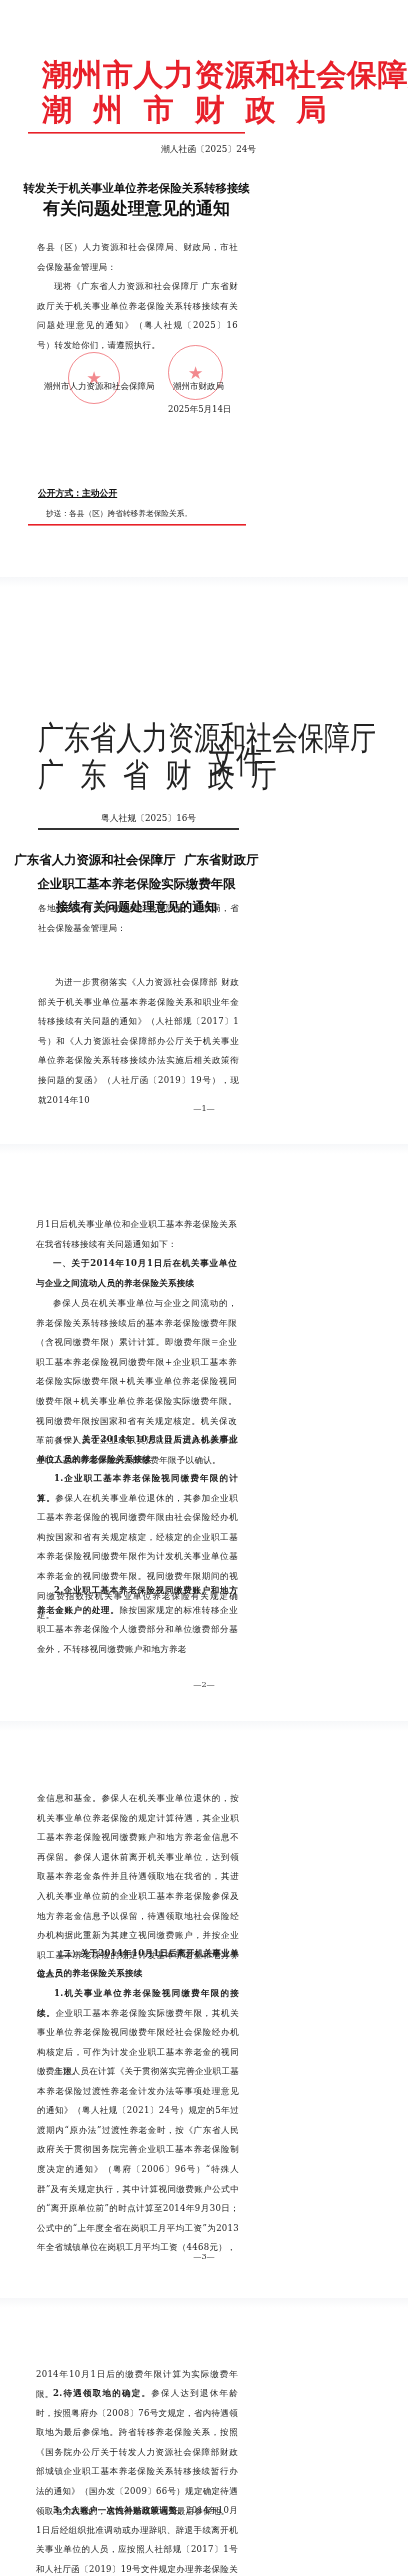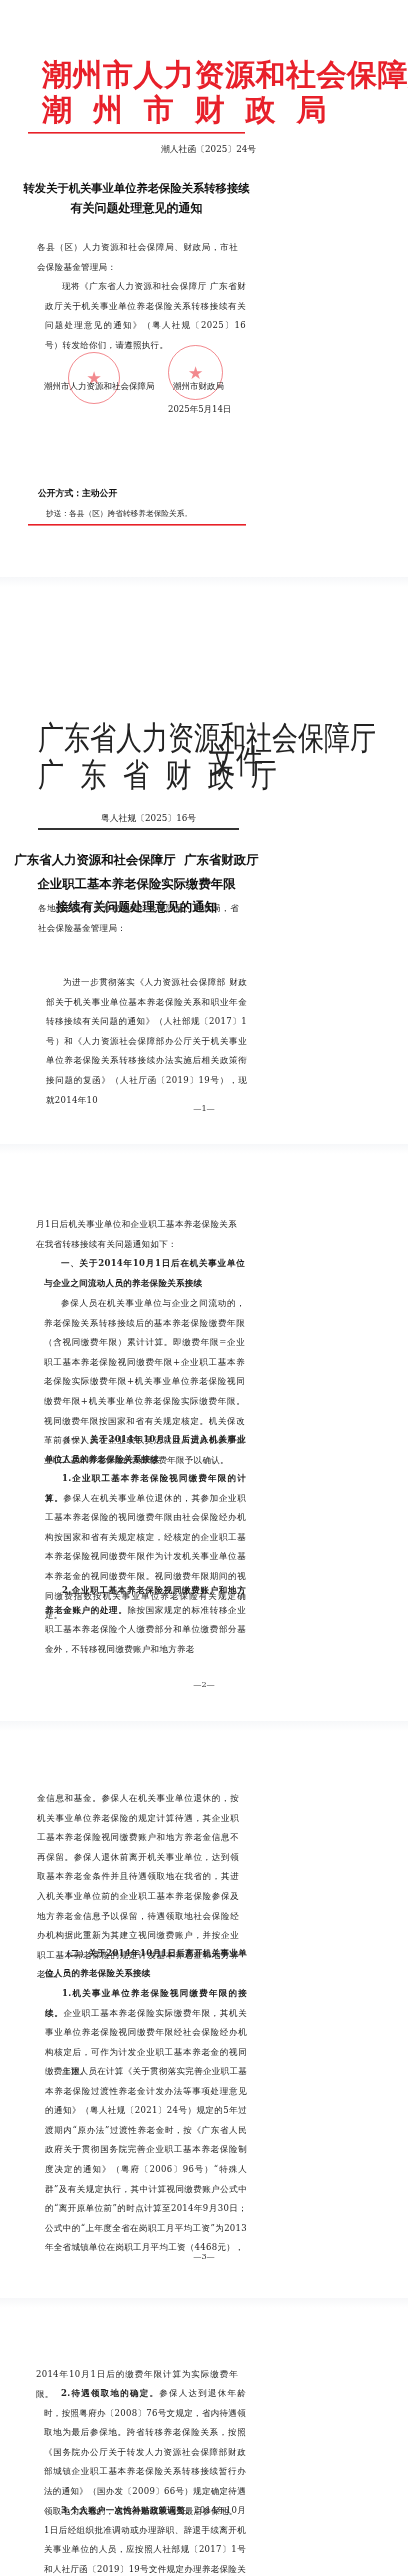--- a/index.html
+++ b/index.html
@@ -34,21 +34,21 @@
     line-height: 20.6px;
     color: #111;
   }
   .para {
     font-size: 8.5px;
     line-height: 19.6px;
     color: #222;
     text-align: justify;
     letter-spacing: 0.3px;
   }
-  .indent { text-indent: 2em; margin-left: 8px; }
+  .indent { text-indent: 2em; }
   .bold { font-weight: bold; }
   .seal {
     position: absolute;
     border-radius: 50%;
     border: 1.5px solid rgba(232, 40, 50, 0.55);
     color: rgba(232, 40, 50, 0.55);
     display: flex; align-items: center; justify-content: center;
     font-size: 17.5px;
   }
   .sig { font-size: 8.5px; color: #222; white-space: nowrap; }
@@ -82,32 +82,32 @@
 <body>
 
 <div class="abs red-head" style="left:42px; top:58px; letter-spacing:0.5px;">潮州市人力资源和社会保障局</div>
 <div class="abs red-head" style="left:42px; top:93px; white-space:pre;">潮  州  市  财  政  局</div>
 <div class="red-line" style="left:28px; top:132px; width:216px;"></div>
 <div class="red-line" style="left:28px; top:132px; width:217px;"></div>
 <div class="red-line" style="left:28px; top:132px; width:217px;"></div>
 <div class="abs docno" style="left:161px; top:144px;">潮人社函〔2025〕24号</div>
 
 <div class="abs title" style="left:0; width:273px; top:178px; font-size:11.3px;">转发关于机关事业单位养老保险关系转移接续</div>
-<div class="abs title" style="left:0; width:273px; top:198px; font-size:12px;">有关问题处理意见的通知</div>
+<div class="abs title" style="left:0; width:273px; top:198px; font-size:17px;">有关问题处理意见的通知</div>
 
 <div class="abs para" style="left:37px; width:201px; top:238px;">各县（区）人力资源和社会保障局、财政局，市社会保险基金管理局：</div>
 <div class="abs para indent" style="left:37px; width:201px; top:277px;">现将《广东省人力资源和社会保障厅 广东省财政厅关于机关事业单位养老保险关系转移接续有关问题处理意见的通知》（粤人社规〔2025〕16号）转发给你们，请遵照执行。</div>
 
 <div class="seal" style="left:68px; top:352px; width:52px; height:52px;">★</div>
 <div class="seal" style="left:168px; top:345px; width:55px; height:55px;">★</div>
 <div class="abs sig" style="left:44px; top:381px;">潮州市人力资源和社会保障局</div>
 <div class="abs sig" style="left:173px; top:381px;">潮州市财政局</div>
 <div class="abs sig" style="left:168px; top:404px;">2025年5月14日</div>
 
-<div class="abs gk" style="left:38px; top:488px;">公开方式：主动公开</div>
+<div class="abs gk" style="left:38px; top:488px;text-decoration:underline;">公开方式：主动公开</div>
 <div class="abs footer-note" style="left:46px; top:509px;">抄送：各县（区）跨省转移养老保险关系。</div>
 <div class="red-line" style="left:28px; top:524px; width:218px; height:1.5px;"></div>
 
 <div class="page-break" style="top:577px;"></div>
 
 <div class="abs gd-head" style="left:38px; top:719px;">广东省人力资源和社会保障厅</div>
 <div class="abs gd-head" style="left:38px; top:756px; white-space:pre;">广  东  省  财  政  厅</div>
 <div class="abs gd-wen" style="left:209px; top:738px;">文件</div>
 <div class="abs docno" style="left:101px; top:813px;">粤人社规〔2025〕16号</div>
 <div class="black-line" style="left:38px; top:828px; width:201px;"></div>

